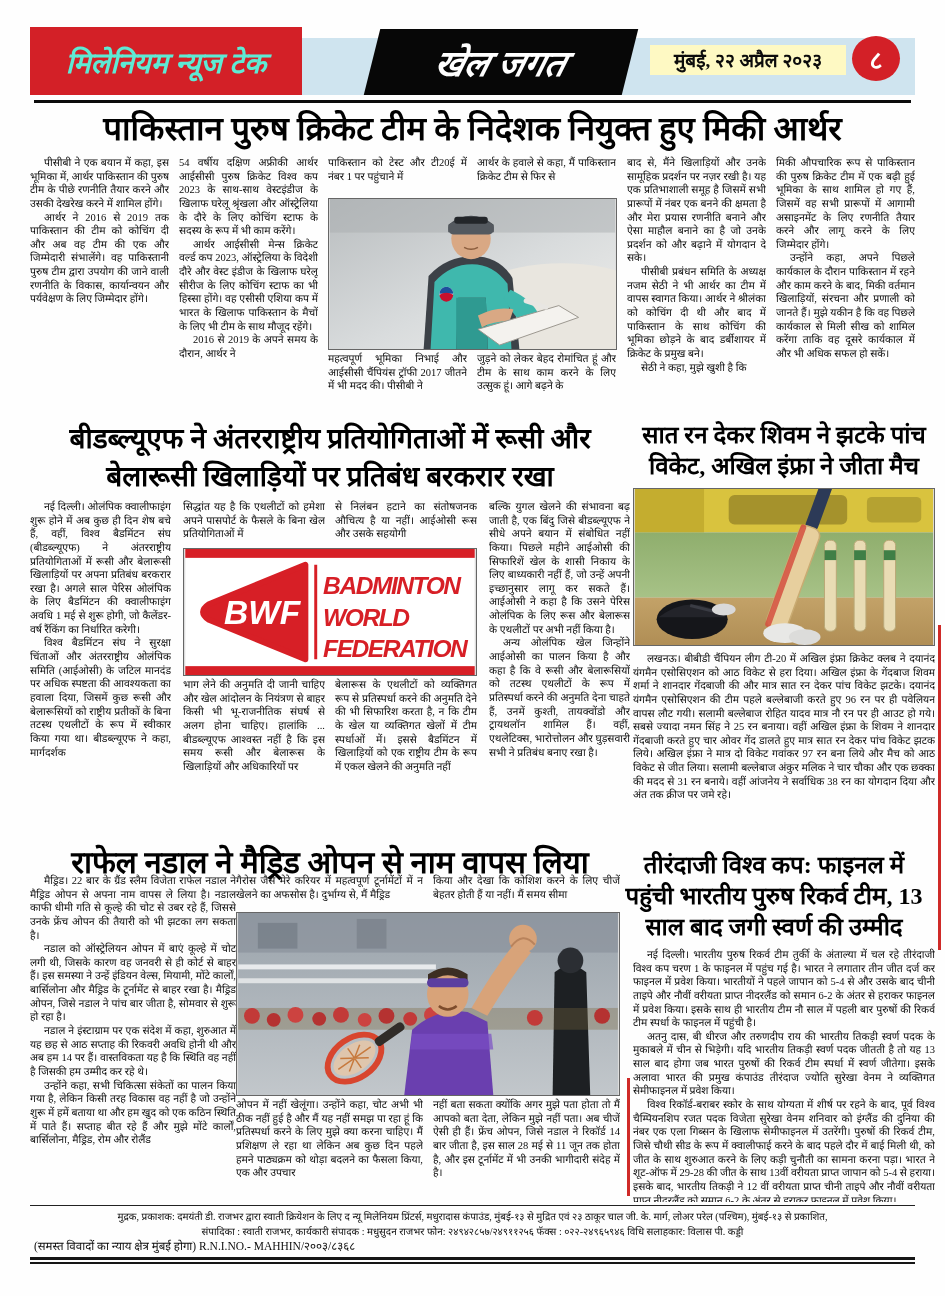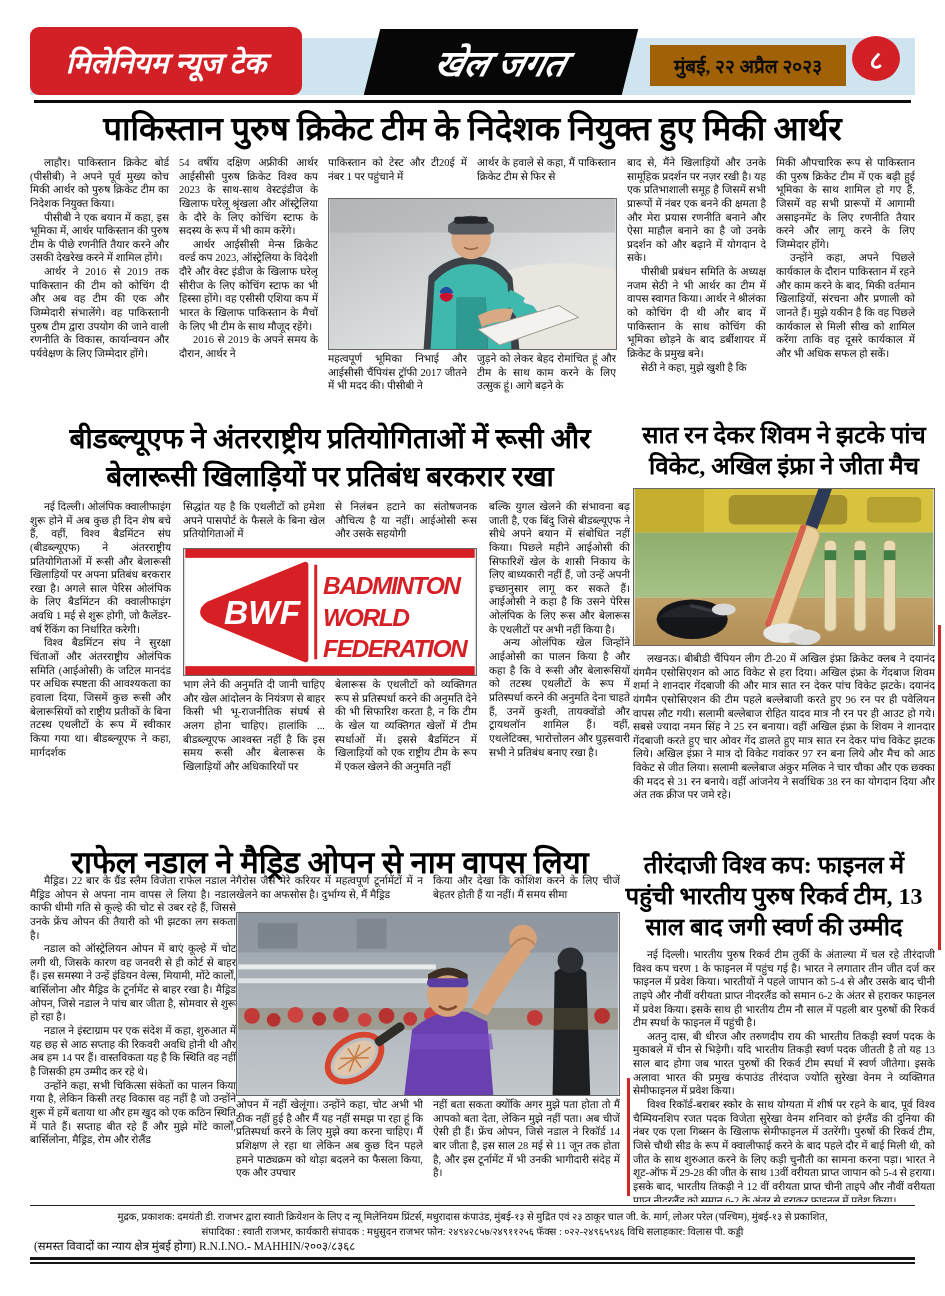--- a/index.html
+++ b/index.html
@@ -7,29 +7,29 @@
   .page {
     position:relative; width:945px; height:1296px; margin:0 auto;
     background:#fefefe; color:#0c0c0c; overflow:hidden;
     font-family:"Liberation Serif", serif;
   }
   
   .mast-strip { position:absolute; left:30px; top:38px; width:885px; height:57px; background:#cfe4ef; }
   .brand-box {
     position:absolute; left:30px; top:27px; width:272px; height:68px; background:#d32027;
     display:flex; align-items:center; justify-content:center;
-    color:#ffffff; font-size:29px; font-weight:bold; font-style:italic; text-align:center;border-radius:9px;
+    color:#5eead4; font-size:29px; font-weight:bold; font-style:italic; text-align:center;
   }
   .section-flag {
     position:absolute; left:372px; top:29px; width:258px; height:66px; background:#070707;
     transform:skewX(-14deg); display:flex; align-items:center; justify-content:center;
   }
   .section-flag span { color:#fff; font-size:36px; font-weight:bold; font-style:italic; }
   .date-box {
-    position:absolute; left:650px; top:45px; width:196px; height:41px; background:#a16207;
+    position:absolute; left:650px; top:45px; width:196px; height:30px; background:#fef9c3;
     display:flex; align-items:center; justify-content:center;
     font-size:19px; font-weight:bold;
   }
   .page-badge {
     position:absolute; left:852px; top:36px; width:48px; height:45px; background:#d32027;
     border-radius:50%; display:flex; align-items:center; justify-content:center;
     color:#fff; font-size:25px; font-weight:bold;
   }
   .top-rule { position:absolute; left:34px; top:100px; width:877px; height:3px; background:#0b0b0b; }
   
@@ -105,21 +105,20 @@
     <div class="page-badge">
       <span>८</span>
     </div>
     <div class="top-rule"></div>
   </div>
 
   <div class="hl hl-arthur">पाकिस्तान पुरुष क्रिकेट टीम के निदेशक नियुक्त हुए मिकी आर्थर</div>
 
   <div class="a1-body">
     <div class="txt c139">
-      <p>लाहौर। पाकिस्तान क्रिकेट बोर्ड (पीसीबी) ने अपने पूर्व मुख्य कोच मिकी आर्थर को पुरुष क्रिकेट टीम का निदेशक नियुक्त किया।</p>
       <p>पीसीबी ने एक बयान में कहा, इस भूमिका में, आर्थर पाकिस्तान की पुरुष टीम के पीछे रणनीति तैयार करने और उसकी देखरेख करने में शामिल होंगे।</p>
       <p>आर्थर ने 2016 से 2019 तक पाकिस्तान की टीम को कोचिंग दी और अब वह टीम की एक और जिम्मेदारी संभालेंगे। वह पाकिस्तानी पुरुष टीम द्वारा उपयोग की जाने वाली रणनीति के विकास, कार्यान्वयन और पर्यवेक्षण के लिए जिम्मेदार होंगे।</p>
     </div>
     <div class="txt c139">
       <p class="noind">54 वर्षीय दक्षिण अफ्रीकी आर्थर आईसीसी पुरुष क्रिकेट विश्व कप 2023 के साथ-साथ वेस्टइंडीज के खिलाफ घरेलू श्रृंखला और ऑस्ट्रेलिया के दौरे के लिए कोचिंग स्टाफ के सदस्य के रूप में भी काम करेंगे।</p>
       <p>आर्थर आईसीसी मेन्स क्रिकेट वर्ल्ड कप 2023, ऑस्ट्रेलिया के विदेशी दौरे और वेस्ट इंडीज के खिलाफ घरेलू सीरीज के लिए कोचिंग स्टाफ का भी हिस्सा होंगे। वह एसीसी एशिया कप में भारत के खिलाफ पाकिस्तान के मैचों के लिए भी टीम के साथ मौजूद रहेंगे।</p>
       <p>2016 से 2019 के अपने समय के दौरान, आर्थर ने</p>
     </div>
     <div class="a1-mid">
       <div class="row mt">

